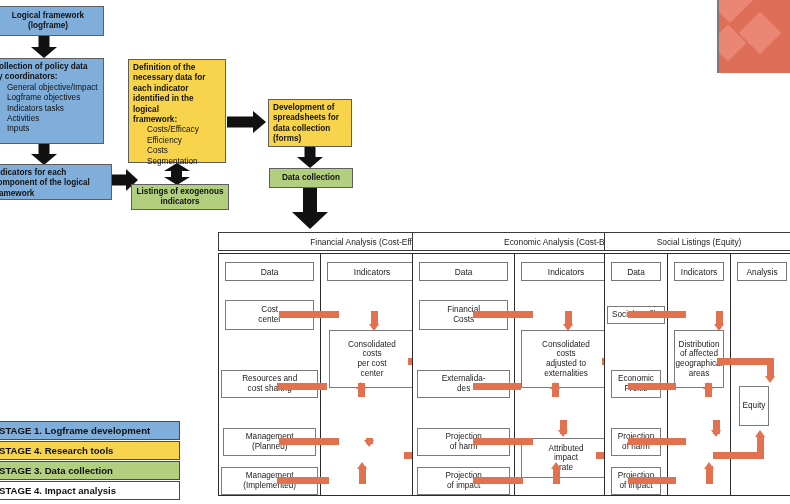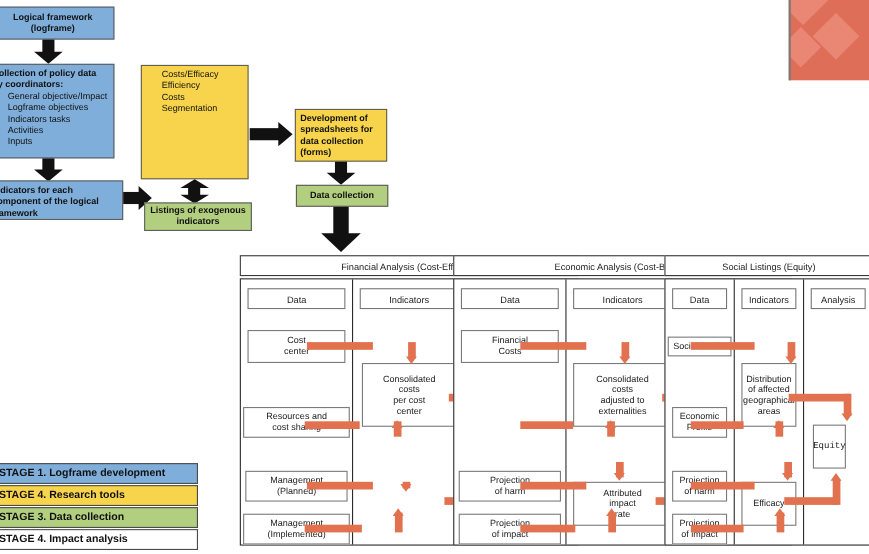--- a/index.html
+++ b/index.html
@@ -96,20 +96,25 @@
 component of the  logical
 framework</span>
 </div>
 
 <div class="arrow-r" style="position:absolute;left:112px;top:169px;width:26px;height:22px;">
   <div class="shaft" style="left:0;width:16px;height:11px;"></div>
   <div class="head" style="left:14px;border-top:11px solid transparent;border-bottom:11px solid transparent;border-left:12px solid #111;"></div>
 </div>
 
 <div class="tbox yellow" style="left:128px;top:59px;width:98px;height:104px;">
+  <div style="white-space:pre-line;">Definition of the
+necessary data for
+each indicator
+identified in the logical
+framework:</div>
   <div class="sublist">
     <div>Costs/Efficacy</div>
     <div>Efficiency</div>
     <div>Costs</div>
     <div>Segmentation</div>
   </div>
 </div>
 
 <div style="position:absolute;left:164px;top:163px;width:26px;height:22px;">
   <div style="position:absolute;left:7px;top:7px;width:11px;height:8px;background:#111;"></div>
@@ -238,20 +243,22 @@
   <div class="panel-title">
     <span>Economic Analysis (Cost-Benefit)</span>
   </div>
   <div class="panel-body">
     <div class="pcol">
       <div class="colhead">
         <span>Data</span>
       </div>
       <div class="nbox" style="left:6px;right:6px;top:46px;height:30px;white-space:pre-line;">Financial
 Costs</div>
+      <div class="nbox" style="left:4px;right:4px;top:116px;height:28px;white-space:pre-line;">Externalida-
+des</div>
       <div class="nbox" style="left:4px;right:4px;top:174px;height:28px;white-space:pre-line;">Projection
 of harm</div>
       <div class="nbox" style="left:4px;right:4px;top:213px;height:28px;white-space:pre-line;">Projection
 of impact</div>
     </div>
 
     <div class="pcol">
       <div class="colhead">
         <span>Indicators</span>
       </div>
@@ -317,21 +324,20 @@
     </div>
 
     <div class="pcol">
       <div class="colhead">
         <span>Indicators</span>
       </div>
       <div class="nbox" style="left:6px;right:6px;top:76px;height:58px;white-space:pre-line;">Distribution
 of affected
 geographical
 areas</div>
-      <div class="nbox" style="left:6px;right:6px;top:184px;height:40px;white-space:pre-line;">Efficacy</div>
 
       <div class="oseg" style="left:-40px;top:57px;width:58px;height:7px;"></div>
       <div class="oseg" style="left:48px;top:57px;width:7px;height:15px;"></div>
       <div class="ohead down" style="left:46px;top:70px;"></div>
 
       <div class="oseg" style="left:-40px;top:129px;width:48px;height:7px;"></div>
       <div class="oseg" style="left:37px;top:129px;width:7px;height:14px;"></div>
       <div class="ohead up" style="left:35px;top:128px;"></div>
 
       <div class="oseg" style="left:-40px;top:184px;width:58px;height:7px;"></div>
@@ -340,21 +346,21 @@
 
       <div class="oseg" style="left:-40px;top:223px;width:48px;height:7px;"></div>
       <div class="oseg" style="left:38px;top:212px;width:7px;height:18px;"></div>
       <div class="ohead up" style="left:36px;top:208px;"></div>
     </div>
 
     <div class="pcol">
       <div class="colhead">
         <span>Analysis</span>
       </div>
-      <div class="nbox" style="left:8px;right:24px;top:132px;height:40px;white-space:pre-line;font-family:Liberation Mono, monospace;">Equity</div>
+      <div class="nbox" style="left:8px;right:24px;top:132px;height:40px;white-space:pre-line;">Equity</div>
       <div class="oseg" style="left:-14px;top:104px;width:56px;height:7px;"></div>
       <div class="oseg" style="left:36px;top:104px;width:7px;height:20px;"></div>
       <div class="ohead down" style="left:34px;top:122px;"></div>
 
       <div class="oseg" style="left:-18px;top:198px;width:48px;height:7px;"></div>
       <div class="oseg" style="left:26px;top:182px;width:7px;height:23px;"></div>
       <div class="ohead up" style="left:24px;top:176px;"></div>
     </div>
   </div>
 </div>

